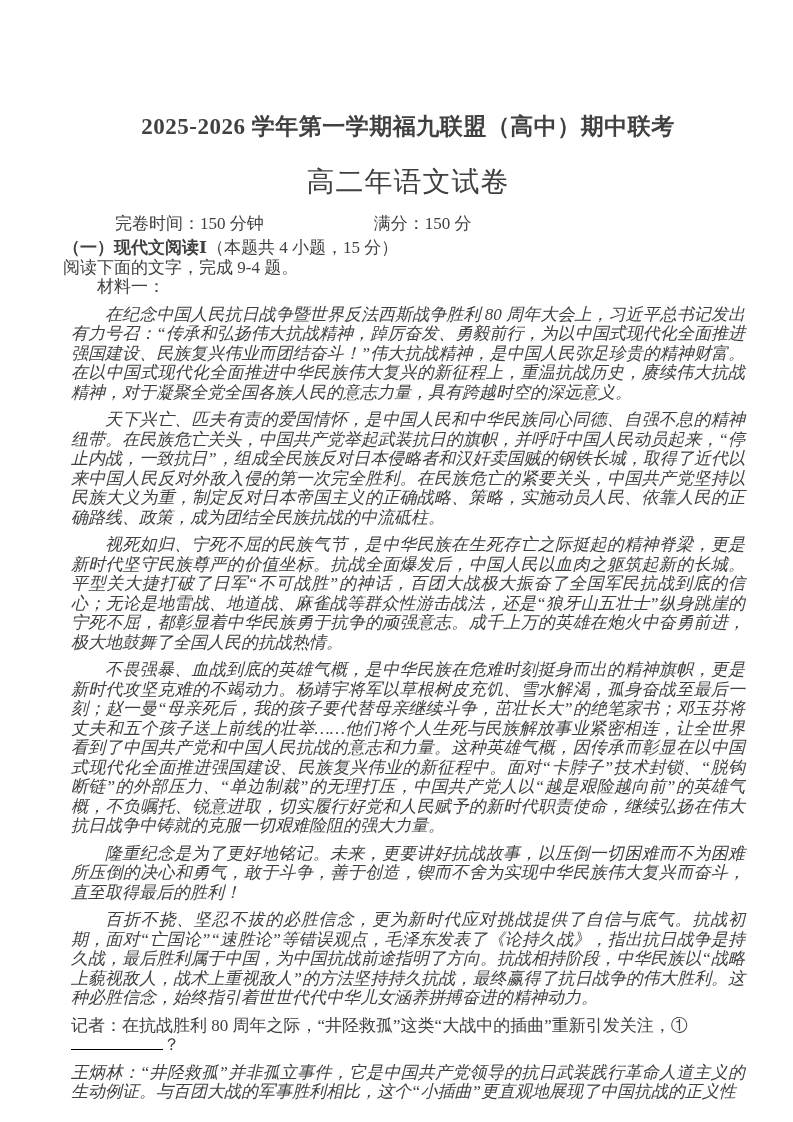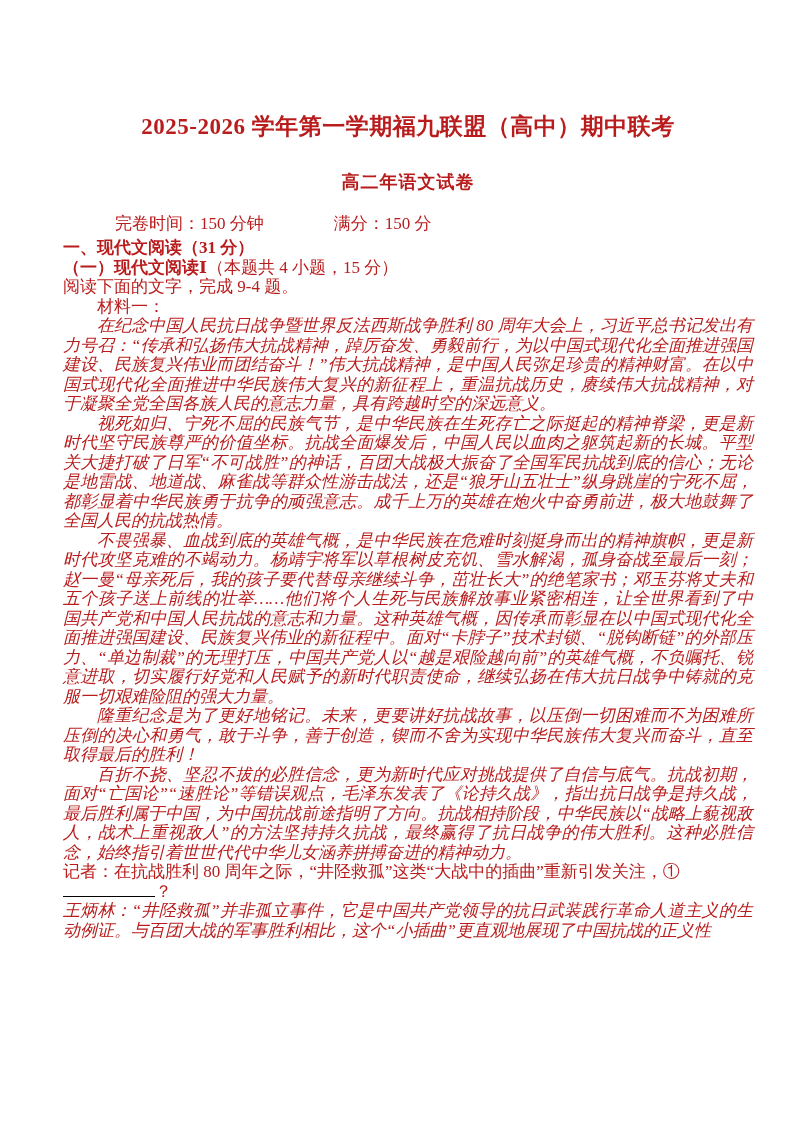--- a/index.html
+++ b/index.html
@@ -2,47 +2,47 @@
 <html><head>
 <meta charset="utf-8">
 <style>
   html,body{margin:0;padding:0;background:#ffffff;}
   .page{
     position:relative;
     width:793px;height:1122px;
     box-sizing:border-box;
     padding:112px 40px 0 63px;
     background:#ffffff;
-    color:#b91c1c;
+    color:#404040;
     font-family:"Liberation Serif","DejaVu Serif",serif;
     font-size:17px;
     line-height:19.5px;
     overflow:hidden;
   }
   .title{
     text-align:center;
     font-weight:700;
     font-size:23px;
     line-height:30px;
     margin-bottom:25px;
     letter-spacing:0.5px;
   }
   .subtitle{
     text-align:center;
-    font-weight:700;
-    font-size:18px;
+    font-weight:400;
+    font-size:28px;
     line-height:30px;
     margin-bottom:16px;
     letter-spacing:1px;
   }
   .info{line-height:21px;padding-left:52px;margin-bottom:4px;}
-  .info .score{margin-left:70px;}
+  .info .score{margin-left:110px;}
   .h-section{font-weight:700;}
   .h-sub .b{font-weight:700;}
-  p{margin:0;text-align:justify;text-indent:2em;}
+  p{margin:8px;text-align:justify;text-indent:2em;}
   .kai{font-style:italic;}
   .label{text-indent:2em;}
   .dialog{text-indent:0;}
   .source{text-align:right;}
   .blank{
     display:inline-block;
     width:92px;height:13px;
     border-bottom:1px solid #000;
     vertical-align:baseline;
   }
@@ -53,31 +53,31 @@
 <div class="page">
 
   <div class="title">2025-2026 学年第一学期福九联盟（高中）期中联考</div>
 
   <div class="subtitle">高二年语文试卷</div>
 
   <div class="info">
     <span>完卷时间：150 分钟</span><span class="score">满分：150 分</span>
   </div>
 
-  <div class="h-section">一、现代文阅读（31 分）</div>
 
   <div class="h-sub">
     <span class="b">（一）现代文阅读Ⅰ</span><span>（本题共 4 小题，15 分）</span>
   </div>
 
   <div>阅读下面的文字，完成 9-4 题。</div>
 
   <div class="label">材料一：</div>
 
   <p class="kai">在纪念中国人民抗日战争暨世界反法西斯战争胜利 80 周年大会上，习近平总书记发出有力号召：“传承和弘扬伟大抗战精神，踔厉奋发、勇毅前行，为以中国式现代化全面推进强国建设、民族复兴伟业而团结奋斗！”伟大抗战精神，是中国人民弥足珍贵的精神财富。在以中国式现代化全面推进中华民族伟大复兴的新征程上，重温抗战历史，赓续伟大抗战精神，对于凝聚全党全国各族人民的意志力量，具有跨越时空的深远意义。</p>
+  <p class="kai">天下兴亡、匹夫有责的爱国情怀，是中国人民和中华民族同心同德、自强不息的精神纽带。在民族危亡关头，中国共产党举起武装抗日的旗帜，并呼吁中国人民动员起来，“停止内战，一致抗日”，组成全民族反对日本侵略者和汉奸卖国贼的钢铁长城，取得了近代以来中国人民反对外敌入侵的第一次完全胜利。在民族危亡的紧要关头，中国共产党坚持以民族大义为重，制定反对日本帝国主义的正确战略、策略，实施动员人民、依靠人民的正确路线、政策，成为团结全民族抗战的中流砥柱。</p>
   <p class="kai">视死如归、宁死不屈的民族气节，是中华民族在生死存亡之际挺起的精神脊梁，更是新时代坚守民族尊严的价值坐标。抗战全面爆发后，中国人民以血肉之躯筑起新的长城。平型关大捷打破了日军“不可战胜”的神话，百团大战极大振奋了全国军民抗战到底的信心；无论是地雷战、地道战、麻雀战等群众性游击战法，还是“狼牙山五壮士”纵身跳崖的宁死不屈，都彰显着中华民族勇于抗争的顽强意志。成千上万的英雄在炮火中奋勇前进，极大地鼓舞了全国人民的抗战热情。</p>
   <p class="kai">不畏强暴、血战到底的英雄气概，是中华民族在危难时刻挺身而出的精神旗帜，更是新时代攻坚克难的不竭动力。杨靖宇将军以草根树皮充饥、雪水解渴，孤身奋战至最后一刻；赵一曼“母亲死后，我的孩子要代替母亲继续斗争，茁壮长大”的绝笔家书；邓玉芬将丈夫和五个孩子送上前线的壮举……他们将个人生死与民族解放事业紧密相连，让全世界看到了中国共产党和中国人民抗战的意志和力量。这种英雄气概，因传承而彰显在以中国式现代化全面推进强国建设、民族复兴伟业的新征程中。面对“卡脖子”技术封锁、“脱钩断链”的外部压力、“单边制裁”的无理打压，中国共产党人以“越是艰险越向前”的英雄气概，不负嘱托、锐意进取，切实履行好党和人民赋予的新时代职责使命，继续弘扬在伟大抗日战争中铸就的克服一切艰难险阻的强大力量。</p>
   <p class="kai">隆重纪念是为了更好地铭记。未来，更要讲好抗战故事，以压倒一切困难而不为困难所压倒的决心和勇气，敢于斗争，善于创造，锲而不舍为实现中华民族伟大复兴而奋斗，直至取得最后的胜利！</p>
   <p class="kai">百折不挠、坚忍不拔的必胜信念，更为新时代应对挑战提供了自信与底气。抗战初期，面对“亡国论”“速胜论”等错误观点，毛泽东发表了《论持久战》，指出抗日战争是持久战，最后胜利属于中国，为中国抗战前途指明了方向。抗战相持阶段，中华民族以“战略上藐视敌人，战术上重视敌人”的方法坚持持久抗战，最终赢得了抗日战争的伟大胜利。这种必胜信念，始终指引着世世代代中华儿女涵养拼搏奋进的精神动力。</p>
 
 
 
   <p class="dialog">
     <span>记者：在抗战胜利 80 周年之际，“井陉救孤”这类“大战中的插曲”重新引发关注，①</span><br>
     <span class="blank"></span><span>？</span>

